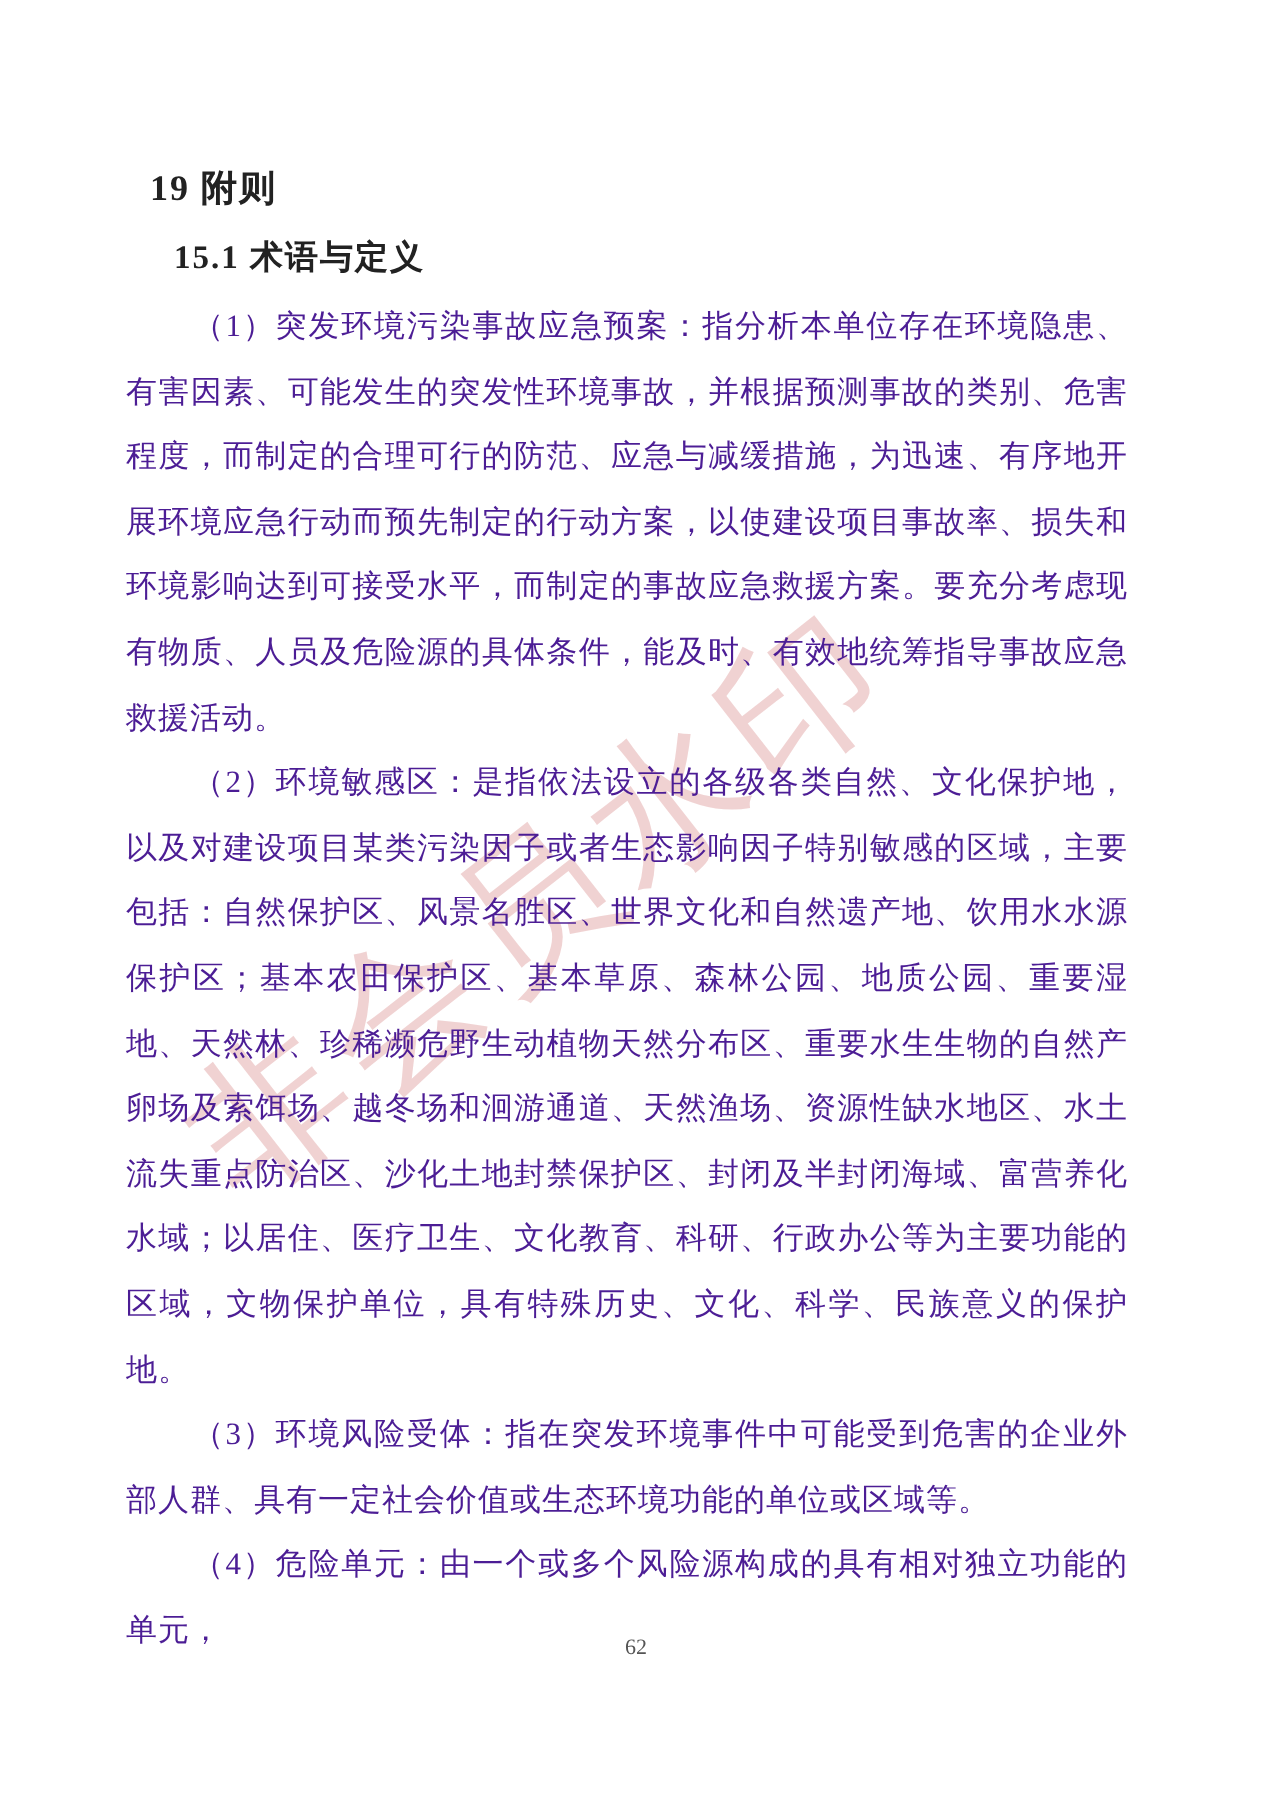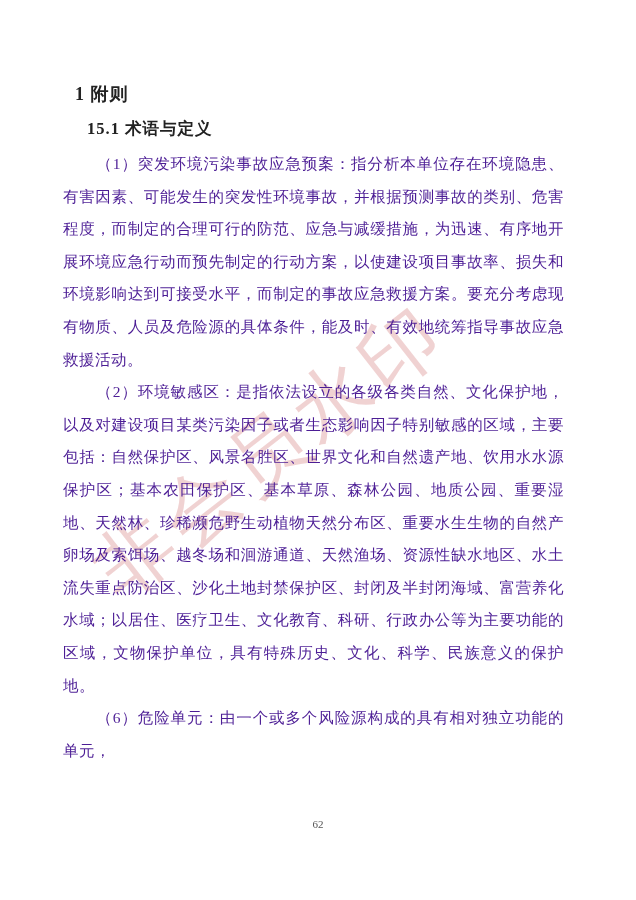--- a/index.html
+++ b/index.html
@@ -74,27 +74,28 @@
 </style>
 </head>
 <body>
 
 <div class="page">
 
   <div class="watermark" style="color: rgb(217, 140, 140);">非会员水印</div>
 
   <div class="content">
 
-    <h1 class="chapter-title">1 附则</h1>
+    <h1 class="chapter-title">19 附则</h1>
 
     <h2 class="section-title">15.1 术语与定义</h2>
 
     <div class="body-text">
       <p>（1）突发环境污染事故应急预案：指分析本单位存在环境隐患、有害因素、可能发生的突发性环境事故，并根据预测事故的类别、危害程度，而制定的合理可行的防范、应急与减缓措施，为迅速、有序地开展环境应急行动而预先制定的行动方案，以使建设项目事故率、损失和环境影响达到可接受水平，而制定的事故应急救援方案。要充分考虑现有物质、人员及危险源的具体条件，能及时、有效地统筹指导事故应急救援活动。</p>
       <p>（2）环境敏感区：是指依法设立的各级各类自然、文化保护地，以及对建设项目某类污染因子或者生态影响因子特别敏感的区域，主要包括：自然保护区、风景名胜区、世界文化和自然遗产地、饮用水水源保护区；基本农田保护区、基本草原、森林公园、地质公园、重要湿地、天然林、珍稀濒危野生动植物天然分布区、重要水生生物的自然产卵场及索饵场、越冬场和洄游通道、天然渔场、资源性缺水地区、水土流失重点防治区、沙化土地封禁保护区、封闭及半封闭海域、富营养化水域；以居住、医疗卫生、文化教育、科研、行政办公等为主要功能的区域，文物保护单位，具有特殊历史、文化、科学、民族意义的保护地。</p>
-      <p>（6）危险单元：由一个或多个风险源构成的具有相对独立功能的单元，</p>
+      <p>（3）环境风险受体：指在突发环境事件中可能受到危害的企业外部人群、具有一定社会价值或生态环境功能的单位或区域等。</p>
+      <p>（4）危险单元：由一个或多个风险源构成的具有相对独立功能的单元，</p>
     </div>
 
   </div>
 
   <div class="page-number">62</div>
 
 </div>
 
 </body></html>

